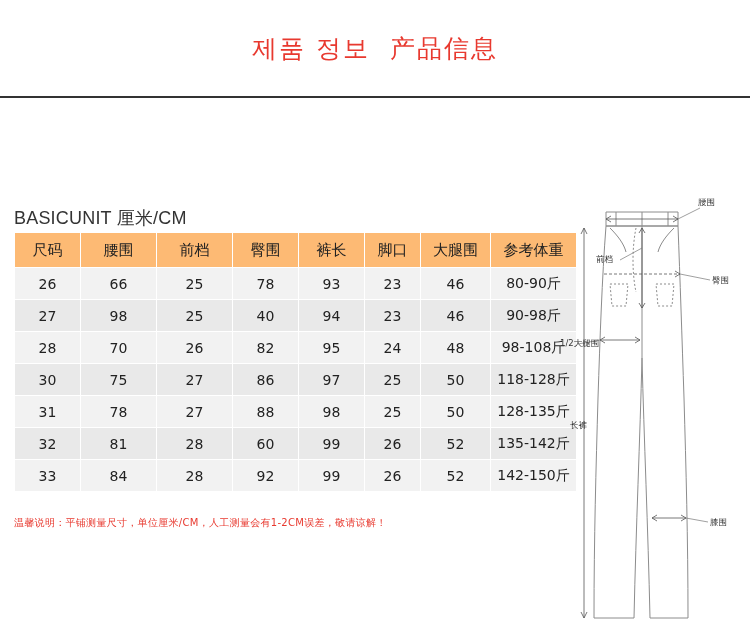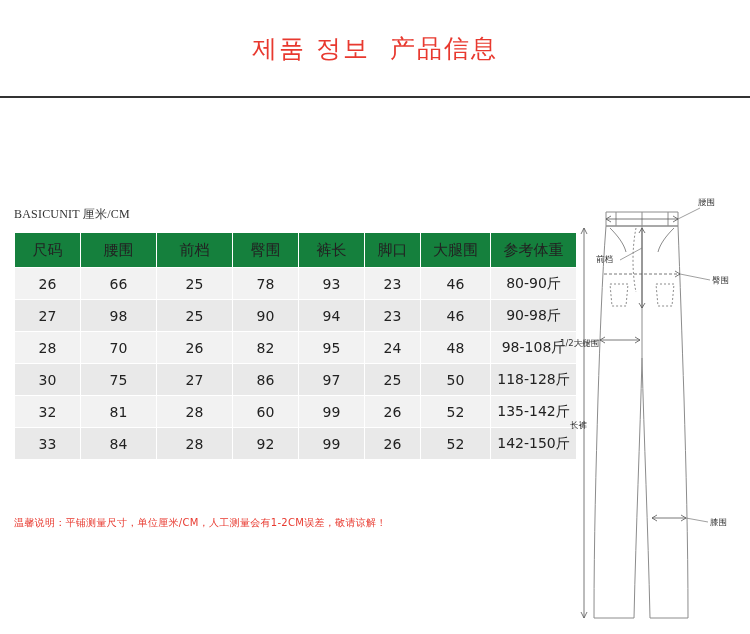--- a/index.html
+++ b/index.html
@@ -51,23 +51,23 @@
     position: absolute;
     top: 98px;
     left: 0;
     width: 750px;
     height: 536px;
   }
   .unit-label {
     position: absolute;
     left: 14px;
     top: 108px;
-    font-size: 12px;
+    font-size: 18px;
     color: #333;
-    font-family: Liberation Serif, serif;
+    font-family: Liberation Sans, sans-serif;
     letter-spacing: 0.2px;
     text-align: right;
   }
   
   table.size-table {
     position: absolute;
     left: 14px;
     top: 134px;
     border-collapse: collapse;
     width: 562px;
@@ -77,21 +77,21 @@
   table.size-table td {
     border: 1px solid #ffffff;
     text-align: center;
     font-size: 14px;
     color: #222;
     font-family: "DejaVu Sans", sans-serif;
     height: 31px;
     padding: 0;
   }
   table.size-table thead th {
-    background: #15803d;
+    background: #fdba74;
     font-weight: normal;
     font-size: 15px;
     height: 34px;
   }
   table.size-table tbody tr:nth-child(odd) td {
     background: #f2f2f2;
   }
   table.size-table tbody tr:nth-child(even) td {
     background: #e9e9e9;
   }
@@ -176,21 +176,21 @@
           <td>78</td>
           <td>93</td>
           <td>23</td>
           <td>46</td>
           <td>80-90斤</td>
         </tr>
         <tr>
           <td>27</td>
           <td>98</td>
           <td>25</td>
-          <td>90</td>
+          <td>40</td>
           <td>94</td>
           <td>23</td>
           <td>46</td>
           <td>90-98斤</td>
         </tr>
         <tr>
           <td>28</td>
           <td>70</td>
           <td>26</td>
           <td>82</td>
@@ -203,20 +203,30 @@
           <td>30</td>
           <td>75</td>
           <td>27</td>
           <td>86</td>
           <td>97</td>
           <td>25</td>
           <td>50</td>
           <td>118-128斤</td>
         </tr>
         <tr>
+          <td>31</td>
+          <td>78</td>
+          <td>27</td>
+          <td>88</td>
+          <td>98</td>
+          <td>25</td>
+          <td>50</td>
+          <td>128-135斤</td>
+        </tr>
+        <tr>
           <td>32</td>
           <td>81</td>
           <td>28</td>
           <td>60</td>
           <td>99</td>
           <td>26</td>
           <td>52</td>
           <td>135-142斤</td>
         </tr>
         <tr>

